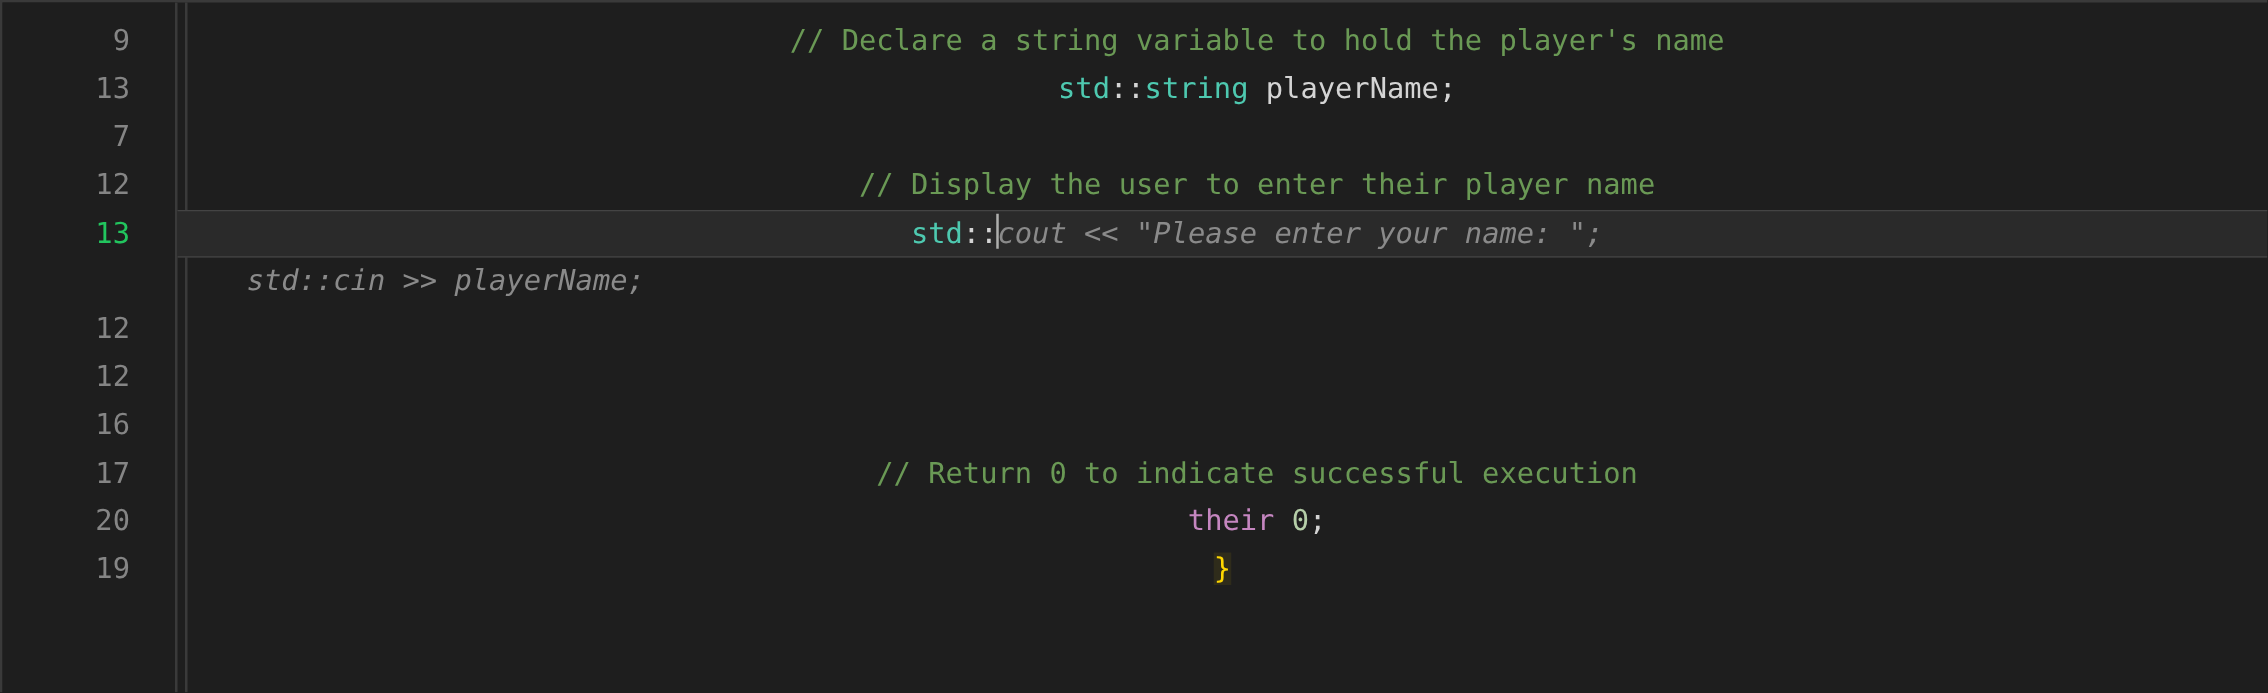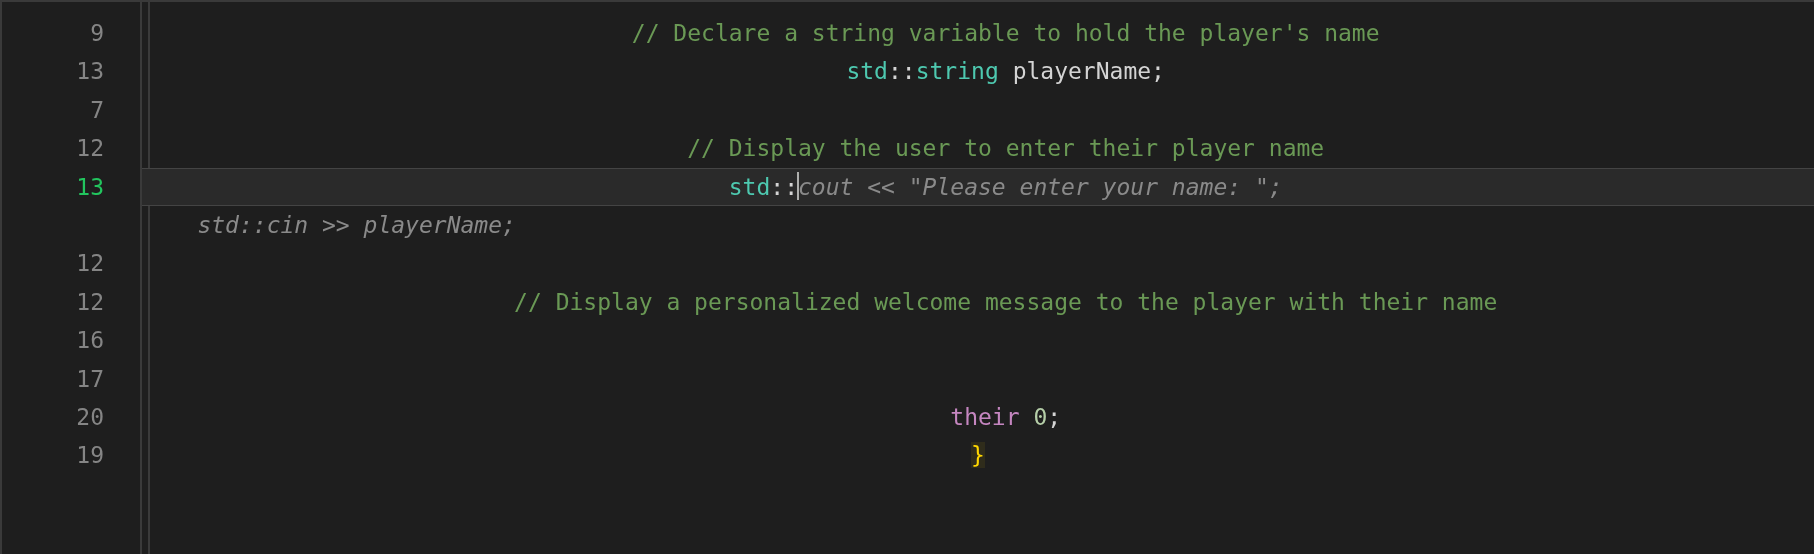--- a/index.html
+++ b/index.html
@@ -133,19 +133,19 @@
   <div class="code-area" id="codearea">
     <div class="indent-guide"></div>
   <div class="code-line" style="height: 12px; overflow: hidden;"><span>    </span></div>
       <div class="code-line"><span>    </span><span class="tok-comment">// Declare a string variable to hold the player's name</span></div>
       <div class="code-line"><span>    </span><span class="tok-ns">std</span><span class="tok-punct">::</span><span class="tok-type">string</span><span> </span><span class="tok-ident">playerName</span><span class="tok-punct">;</span></div>
       <div class="code-line"><span>    </span></div>
       <div class="code-line"><span>    </span><span class="tok-comment">// Display the user to enter their player name</span></div>
       <div class="code-line current"><span>    </span><span class="tok-ns">std</span><span class="tok-punct">::</span><span class="cursor"></span><span class="ghost">cout &lt;&lt; "Please enter your name: ";</span></div>
       <div class="ghost-line"><span>    </span><span class="ghost">std::cin &gt;&gt; playerName;</span></div>
       <div class="code-line"><span>    </span></div>
-      <div class="code-line"><span>    </span><span class="tok-comment">// Display a personalized welcome message to the player with their name</span></div>
       <div class="code-line"><span>    </span></div>
       <div class="code-line"><span>    </span></div>
+      <div class="code-line"><span>    </span><span class="tok-comment">// Return 0 to indicate successful execution</span></div>
       <div class="code-line"><span>    </span><span class="tok-keyword">their</span><span> </span><span class="tok-number">0</span><span class="tok-punct">;</span></div>
       <div class="code-line"><span></span><span class="tok-brace-match">}</span></div>
     </div>
 </div>
 
 </body></html>

